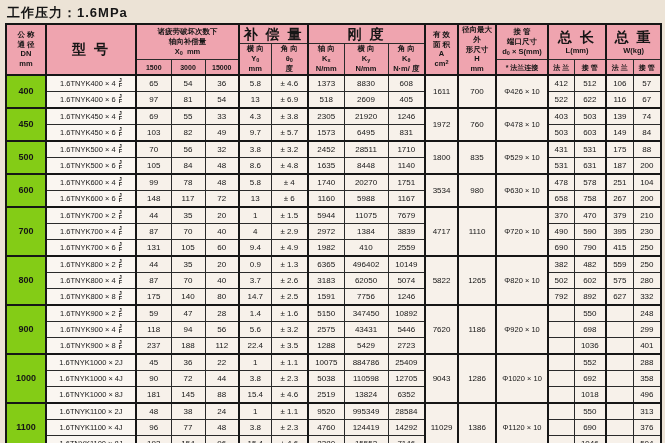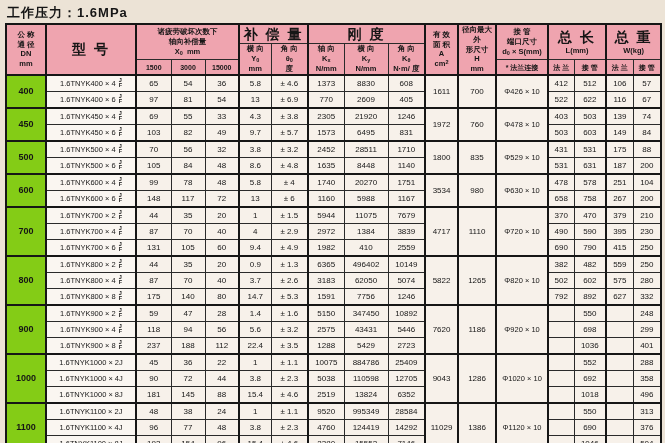--- a/index.html
+++ b/index.html
@@ -154,21 +154,21 @@
         <tr>
           <td class="model tl"><span>1.6TNYK400 × 6</span><span class="jf">
               <span>J</span>
               <span>F</span>
             </span></td>
           <td class="tl">97</td>
           <td>81</td>
           <td>54</td>
           <td class="tl">13</td>
           <td>± 6.9</td>
-          <td class="tl">770</td>
+          <td class="tl">518</td>
           <td>2609</td>
           <td>405</td>
           <td class="tl">522</td>
           <td>622</td>
           <td class="tl">116</td>
           <td>67</td>
         </tr>
         <tr class="gf">
           <td class="dn" rowspan="2">450</td>
           <td class="model tl"><span>1.6TNYK450 × 4</span><span class="jf">
@@ -389,21 +389,21 @@
         </tr>
         <tr>
           <td class="model tl"><span>1.6TNYK800 × 8</span><span class="jf">
               <span>J</span>
               <span>F</span>
             </span></td>
           <td class="tl">175</td>
           <td>140</td>
           <td>80</td>
           <td class="tl">14.7</td>
-          <td>± 5.3</td>
+          <td>± 2.5</td>
           <td class="tl">1591</td>
           <td>7756</td>
           <td>1246</td>
           <td class="tl">792</td>
           <td>892</td>
           <td class="tl">627</td>
           <td>332</td>
         </tr>
         <tr class="gf">
           <td class="dn" rowspan="3">900</td>

